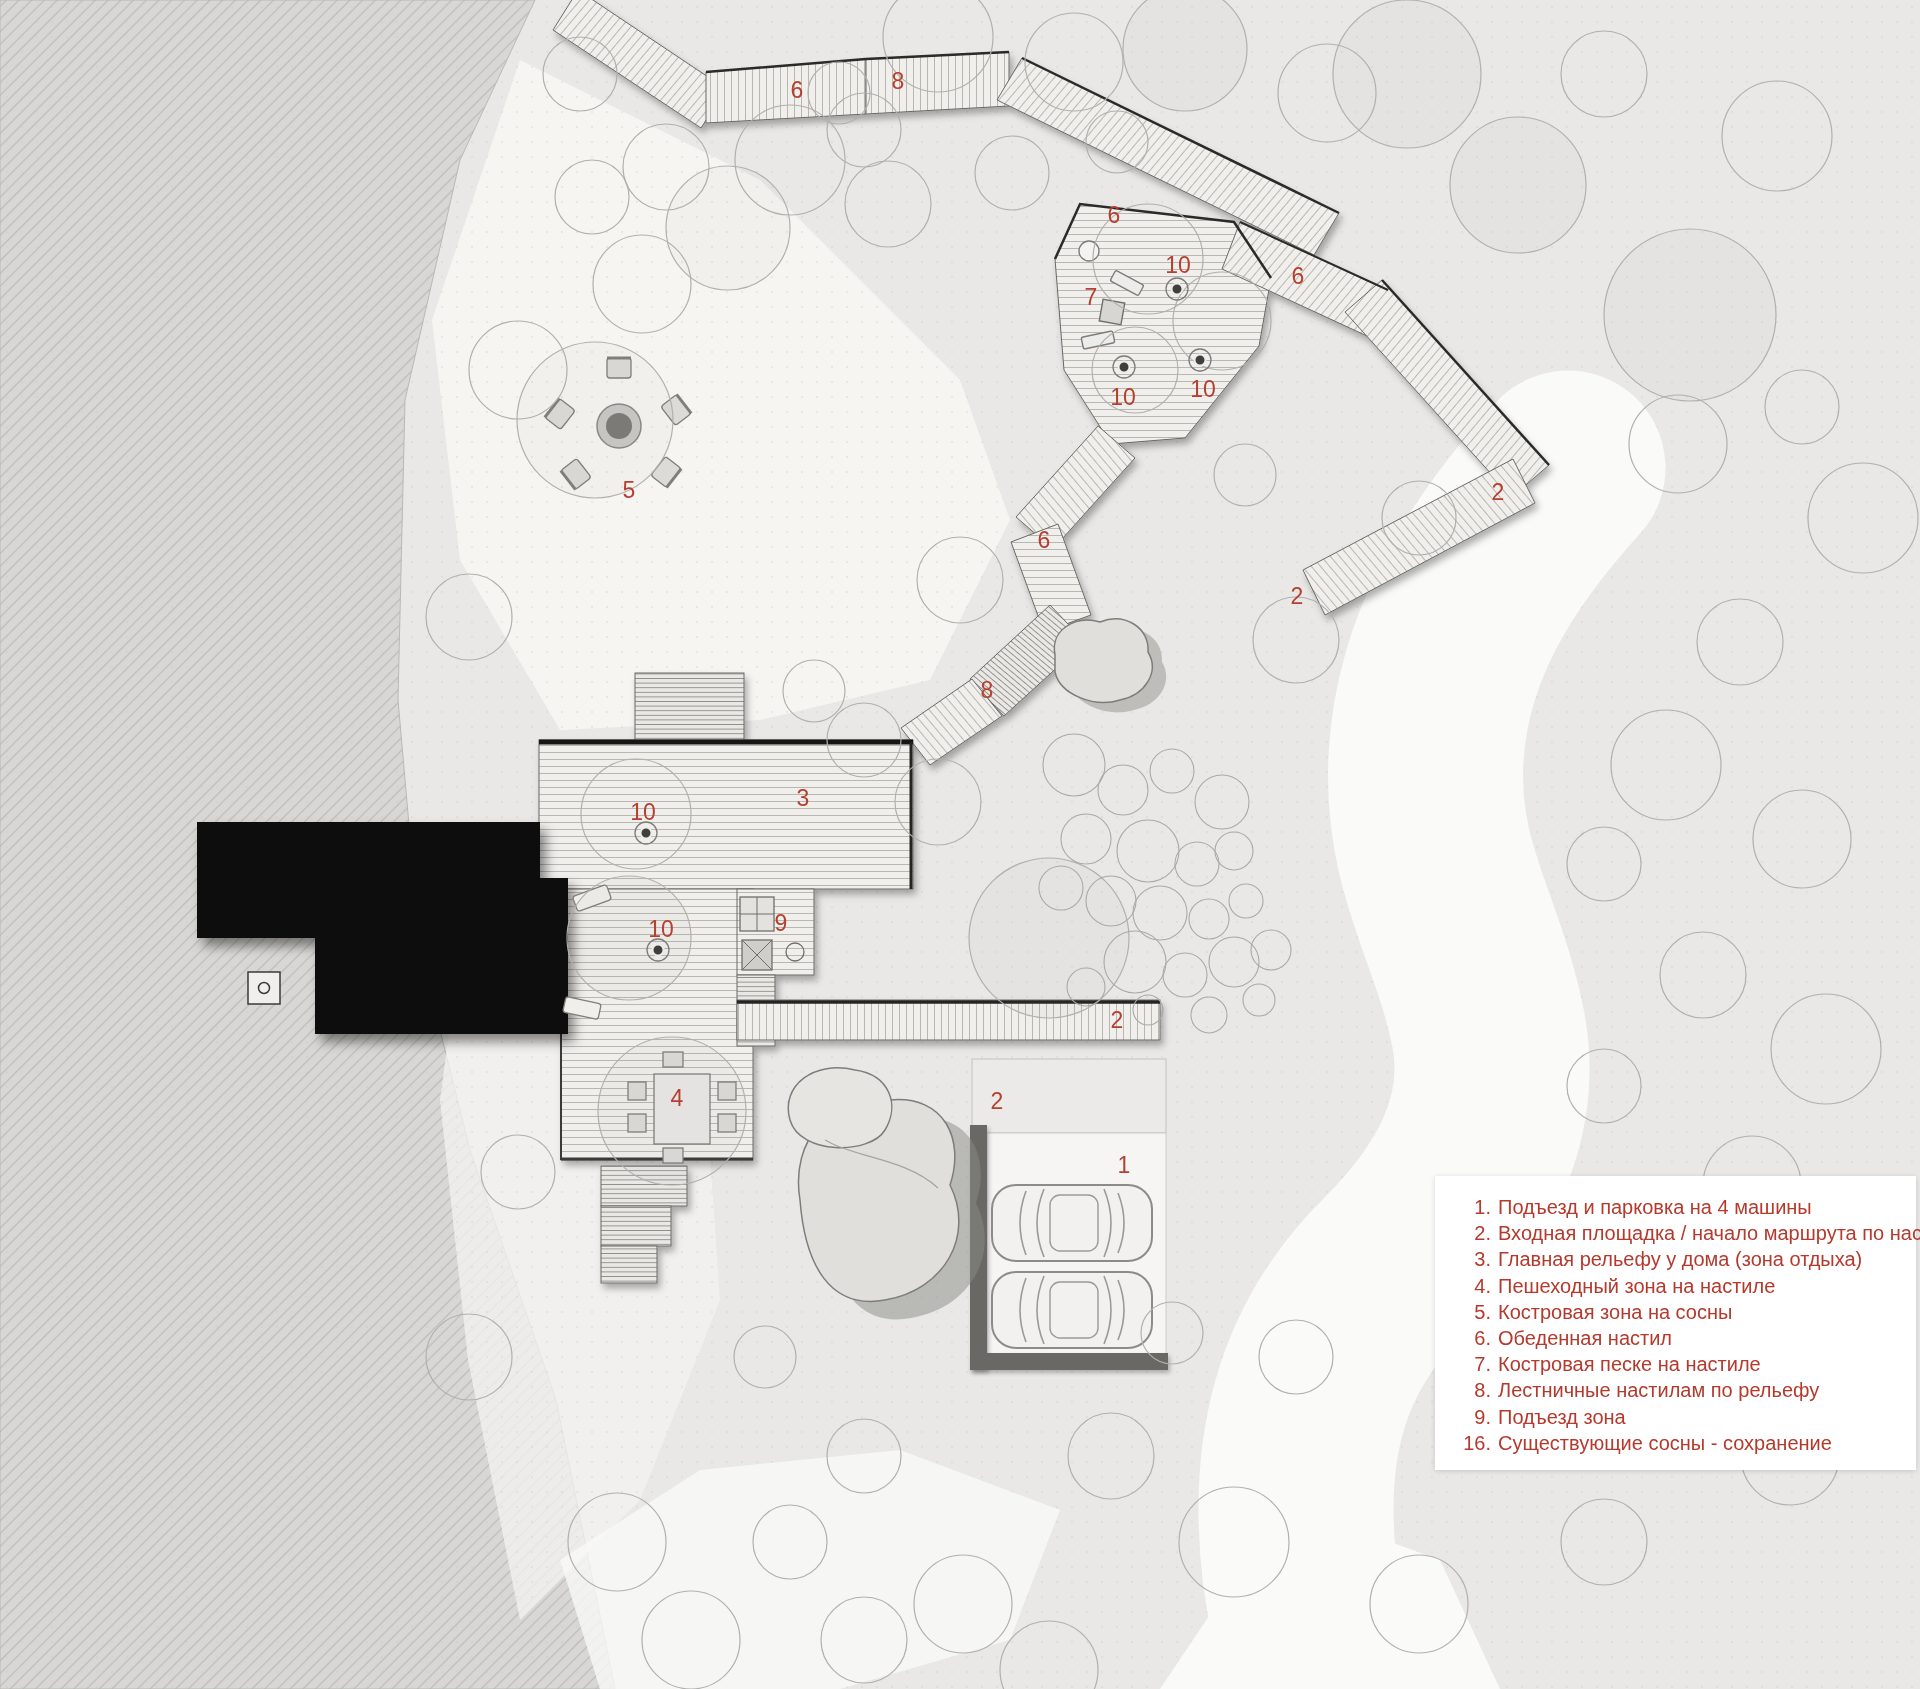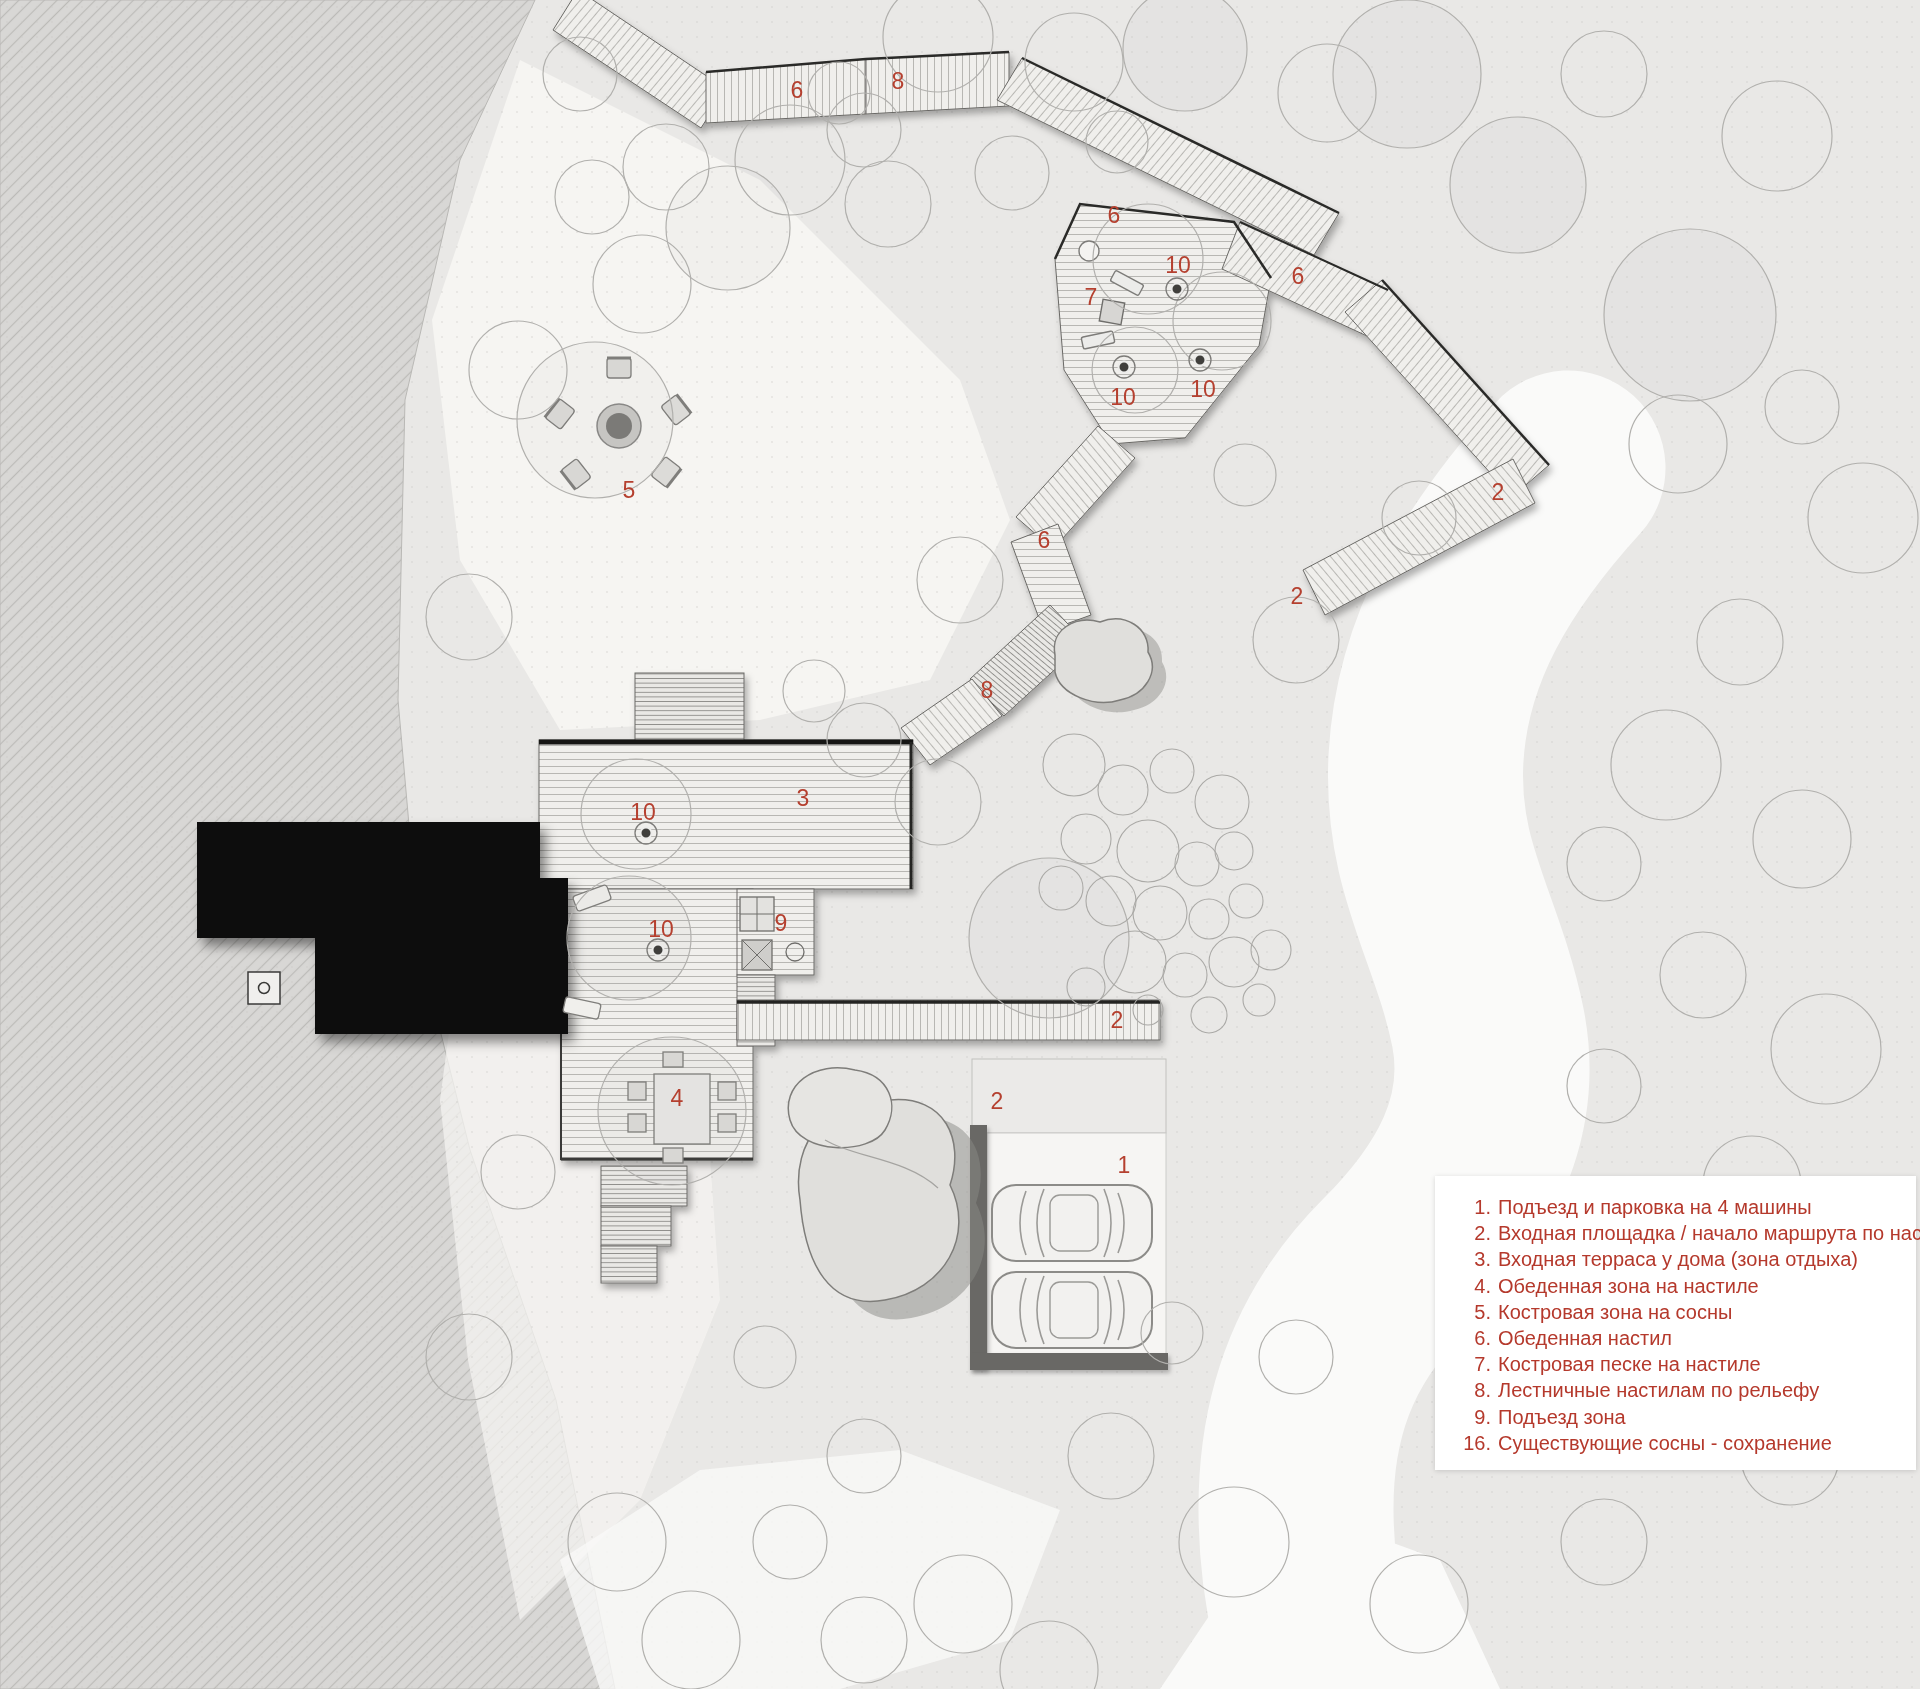--- a/index.html
+++ b/index.html
@@ -371,25 +371,25 @@
         <div class="legend-row">
           <span class="legend-num">1.</span>
           <span class="legend-text">Подъезд и парковка на 4 машины</span>
         </div>
         <div class="legend-row">
           <span class="legend-num">2.</span>
           <span class="legend-text">Входная площадка / начало маршрута по настилам</span>
         </div>
         <div class="legend-row">
           <span class="legend-num">3.</span>
-          <span class="legend-text">Входная терраса у дома (зона отдыха)</span>
+          <span class="legend-text">Главная рельефу у дома (зона отдыха)</span>
         </div>
         <div class="legend-row">
           <span class="legend-num">4.</span>
-          <span class="legend-text">Обеденная зона на настиле</span>
+          <span class="legend-text">Пешеходный зона на настиле</span>
         </div>
         <div class="legend-row">
           <span class="legend-num">5.</span>
           <span class="legend-text">Костровая зона на сосны</span>
         </div>
         <div class="legend-row">
           <span class="legend-num">6.</span>
           <span class="legend-text">Обеденная настил</span>
         </div>
         <div class="legend-row">

